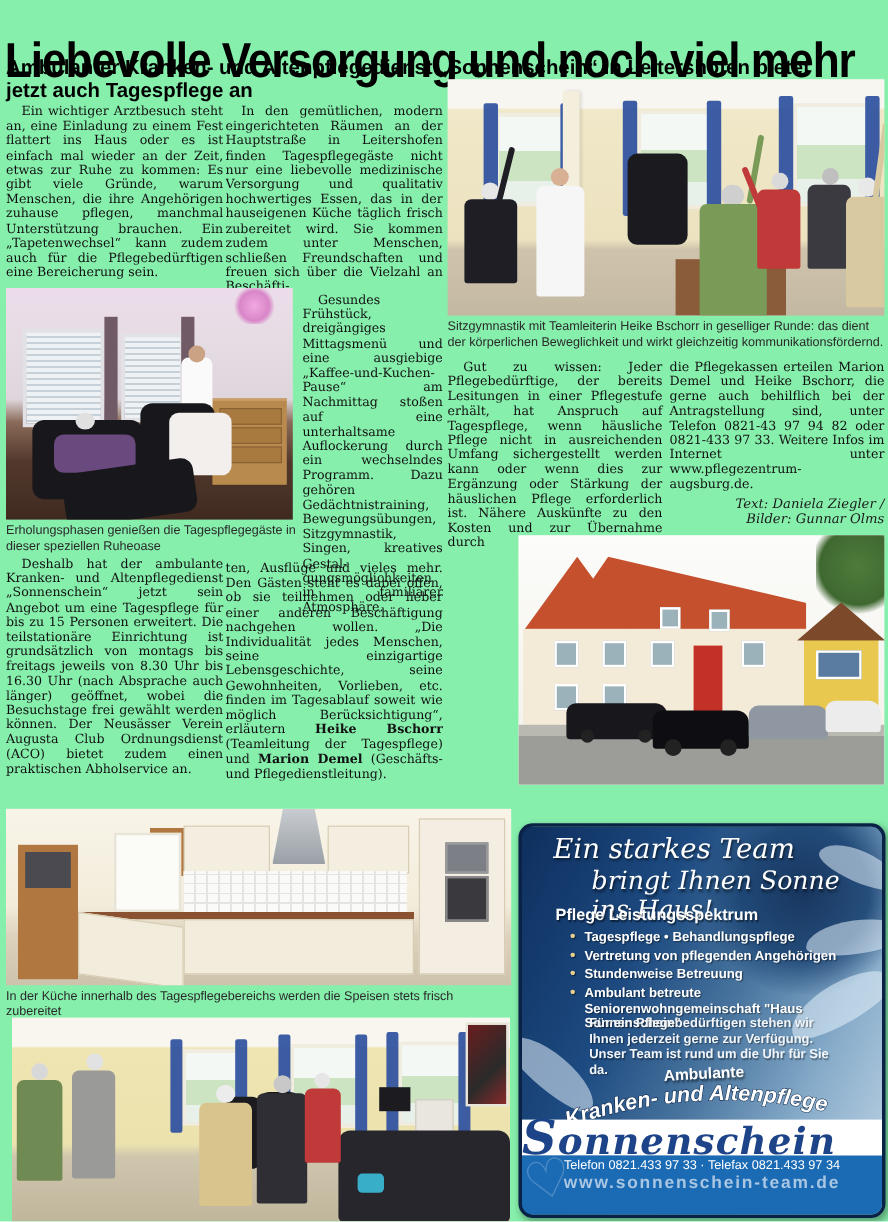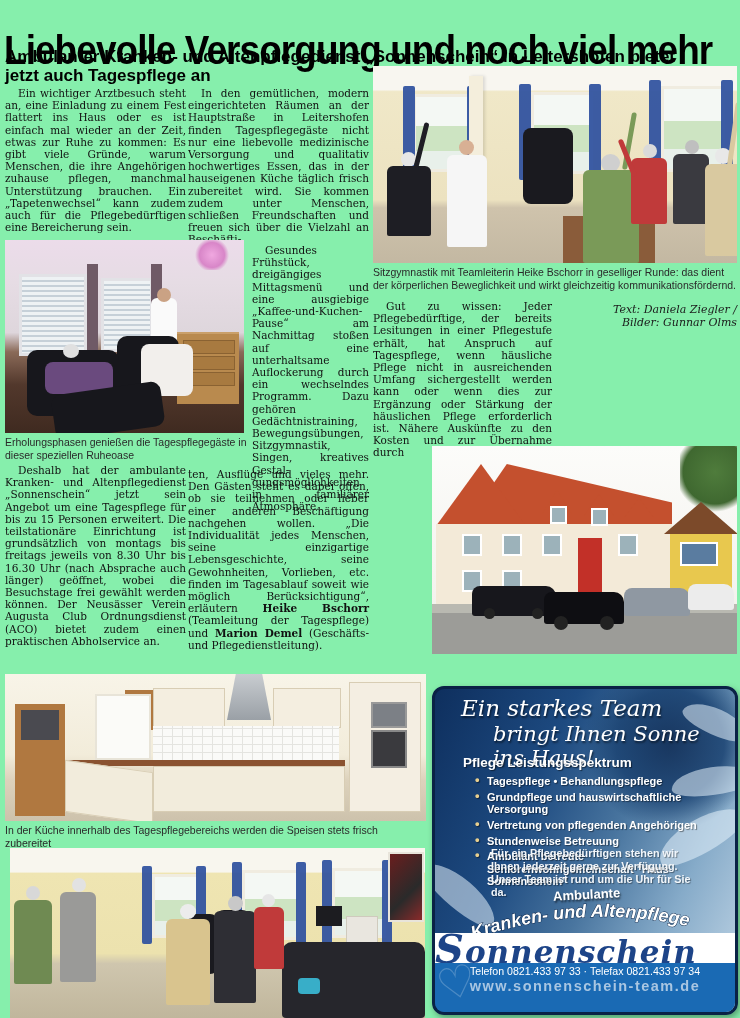--- a/index.html
+++ b/index.html
@@ -198,20 +198,21 @@
     <div class="person" style="position:absolute;left:330px;top:52px;width:46px;height:140px;">
       <div class="head" style="left:12px;top:30px;width:16px;height:16px;background:#e8e8e8;"></div>
       <div class="body" style="left:2px;top:46px;width:40px;height:92px;background:#d9c9a0;"></div>
       <div class="arm" style="left:28px;top:-16px;height:70px;background:#d9c9a0;transform:rotate(8deg);"></div>
     </div>
   </div>
   <div class="abs caption" style="left:373px;top:266px;width:366px;">Sitzgymnastik mit Teamleiterin Heike Bschorr in geselliger Runde: das dient der körperlichen Beweglichkeit und wirkt gleichzeitig kommunikationsfördernd.</div>
 
   <div class="abs btxt ind" style="left:373px;top:300px;width:179px;">Gut zu wissen: Jeder Pflegebedürftige, der bereits Lesitungen in einer Pflegestufe erhält, hat Anspruch auf Tagespflege, wenn häusliche Pflege nicht in ausreichenden Umfang sichergestellt werden kann oder wenn dies zur Ergänzung oder Stärkung der häuslichen Pflege erforderlich ist. Nähere Auskünfte zu den Kosten und zur Übernahme durch</div>
   <div class="abs" style="left:558px;top:300px;width:179px;">
+    <div class="btxt">die Pflegekassen erteilen Marion Demel und Heike Bschorr, die gerne auch behilflich bei der Antragstellung sind, unter Telefon 0821-43 97 94 82 oder 0821-433 97 33. Weitere Infos im Internet unter www.pflegezentrum-augsburg.de.</div>
     <div class="credit">
       <div>Text: Daniela Ziegler /</div>
       <div>Bilder: Gunnar Olms</div>
     </div>
   </div>
 
   <div class="abs photo ph3" style="left:432px;top:446px;width:305px;height:208px;">
     <div class="p3-tree" style="left:248px;top:-14px;width:70px;height:80px;"></div>
     <div class="p3-roof" style="left:4px;top:18px;width:236px;height:62px;"></div>
     <div class="p3-gable" style="left:4px;top:18px;width:90px;height:62px;"></div>
@@ -304,21 +305,20 @@
     <div class="abs ad-petal" style="left:246px;top:20px;width:70px;height:26px;transform:rotate(24deg);"></div>
     <div class="abs ad-petal" style="left:236px;top:78px;width:84px;height:28px;transform:rotate(-8deg);"></div>
     <div class="abs ad-petal" style="left:218px;top:130px;width:96px;height:34px;transform:rotate(-30deg);"></div>
     <div class="abs ad-petal" style="left:-20px;top:190px;width:90px;height:30px;transform:rotate(40deg);"></div>
 
     <div class="abs ad-slogan2">bringt Ihnen Sonne ins Haus!</div>
     <div class="abs ad-slogan1">Ein starkes Team</div>
     <div class="abs ad-services-title">Pflege Leistungsspektrum</div>
     <ul class="abs ad-list">
       <li>Tagespflege  •  Behandlungspflege</li>
-      <li>Grundpflege und hauswirtschaftliche Versorgung</li>
       <li>Vertretung von pflegenden Angehörigen</li>
       <li>Stundenweise Betreuung</li>
       <li>Ambulant betreute Seniorenwohngemeinschaft "Haus Sonnenschein"</li>
     </ul>
     <div class="abs ad-contact">Für ein Pflegebedürftigen stehen wir Ihnen jederzeit gerne zur Verfügung. Unser Team ist rund um die Uhr für Sie da.</div>
     <div class="abs ad-ambulante">Ambulante</div>
     <svg class="abs ad-arc" width="252" height="44" viewBox="0 0 252 44">
       <defs>
           <path id="arcpath" d="M10,40 Q126,0 244,32" fill="none"></path>
         </defs>

